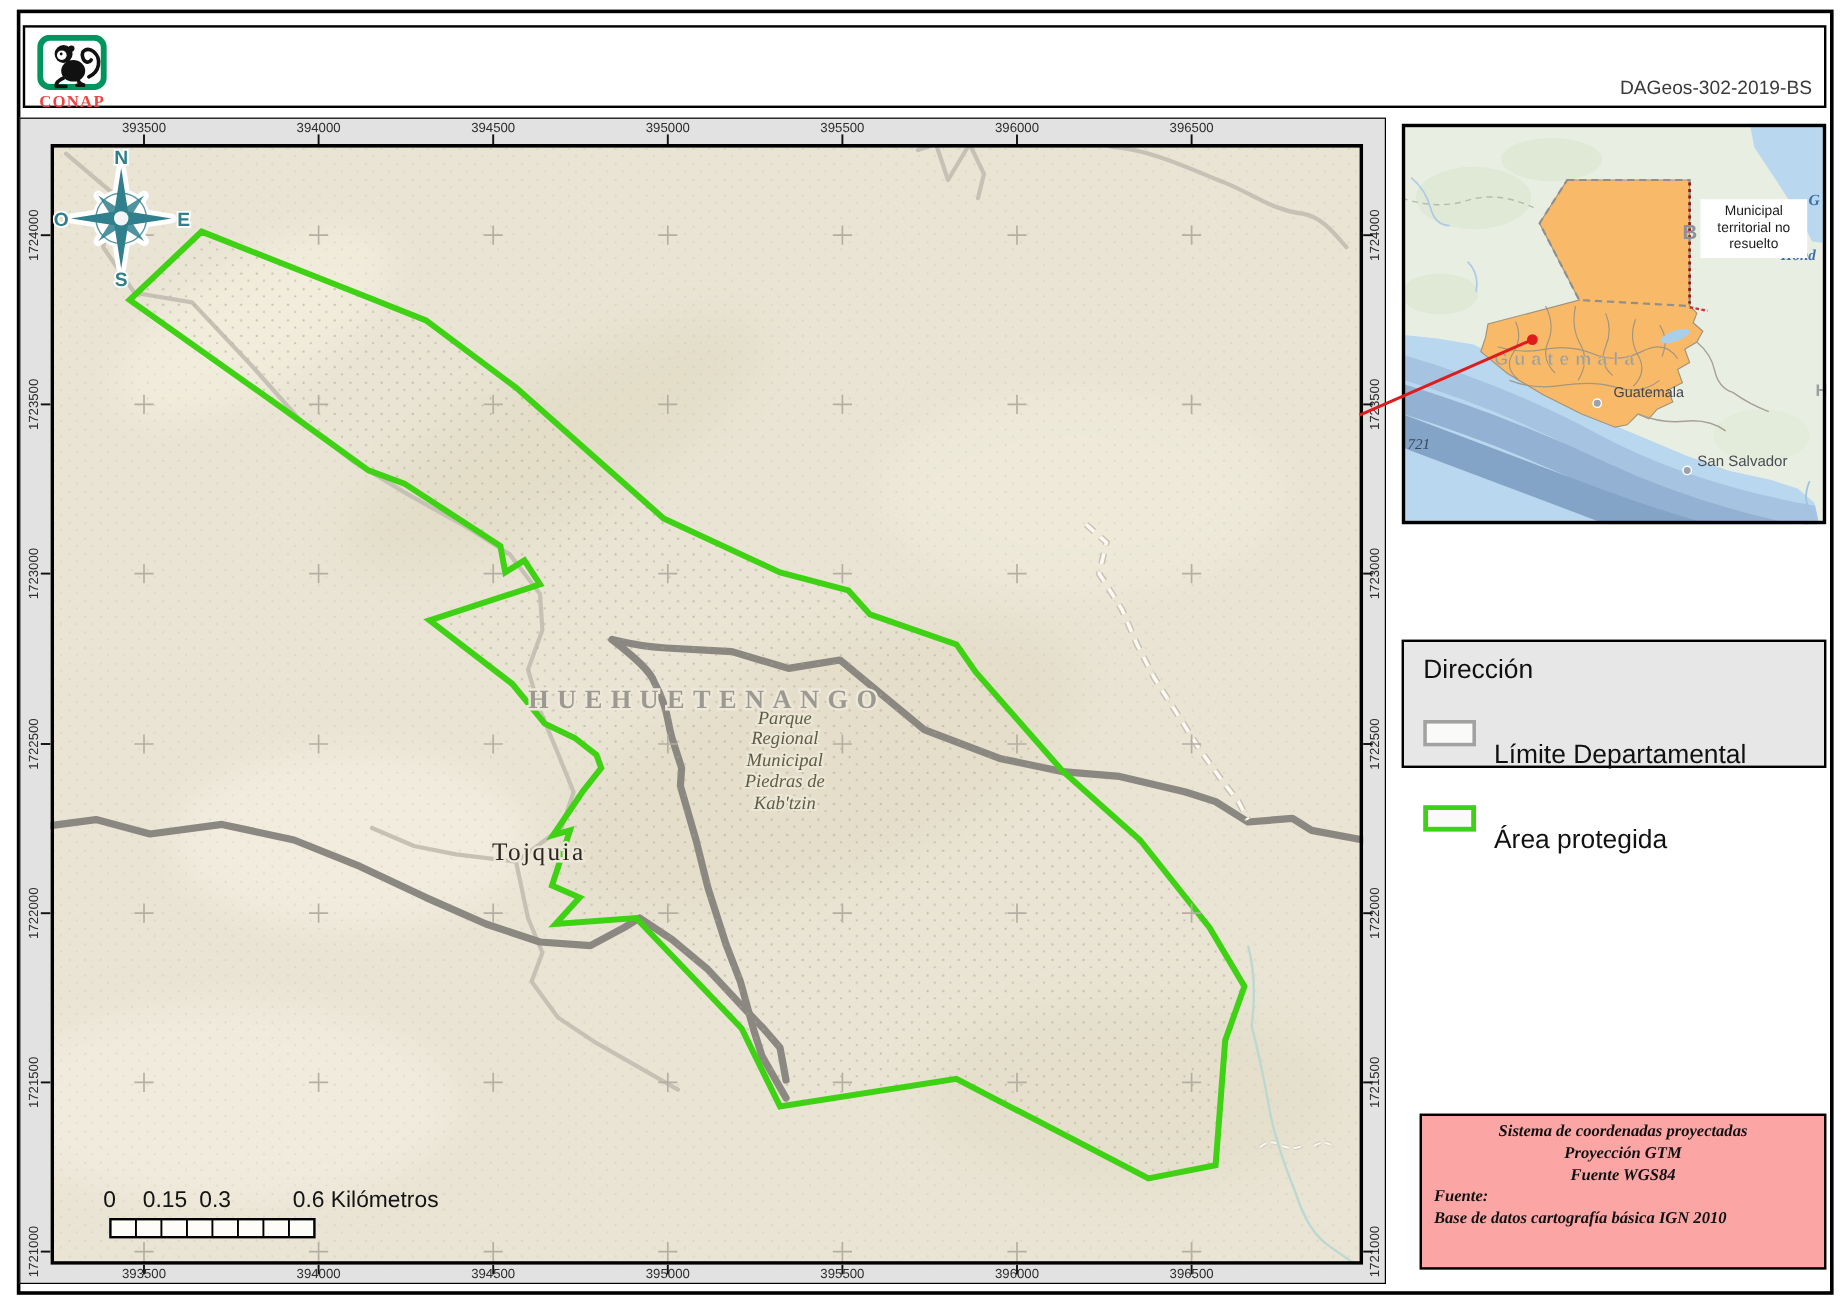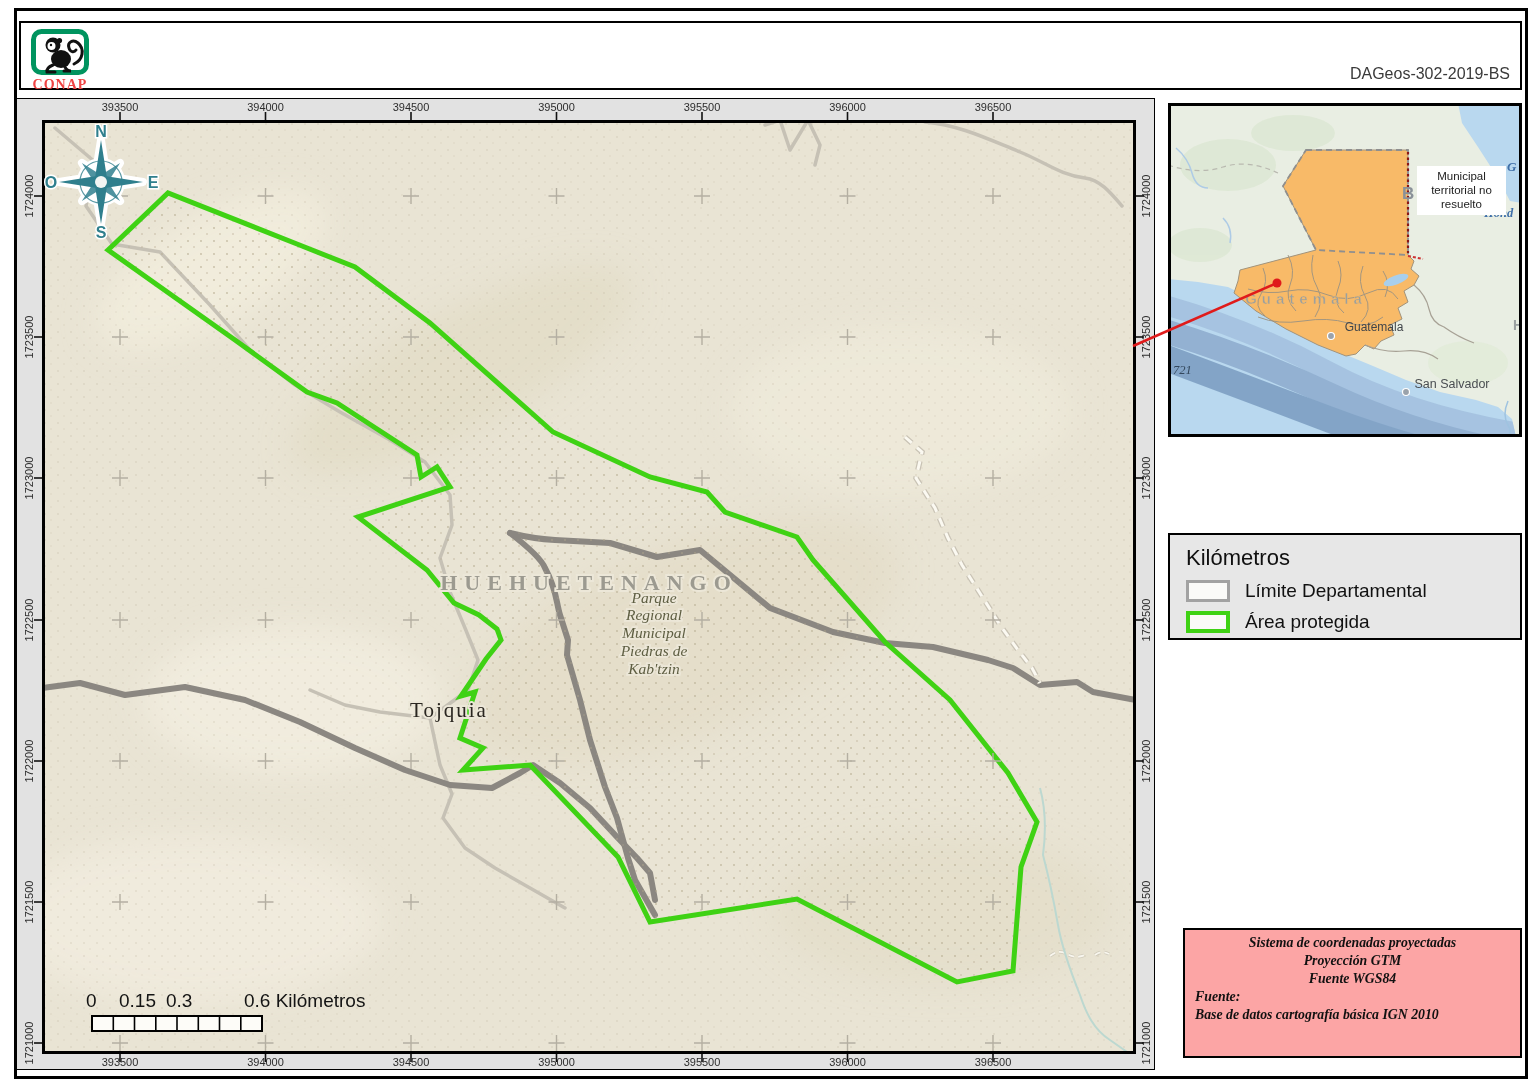--- a/index.html
+++ b/index.html
@@ -30,21 +30,21 @@
   .inset-box{position:absolute;left:1168px;top:103px;width:354px;height:334px;}
   .inset-note{position:absolute;left:1417px;top:166px;width:89px;height:46px;background:#fff;
         font-size:11.5px;line-height:14px;text-align:center;color:#1c1c1c;padding-top:3px;}
   .legend-box{position:absolute;left:1168px;top:533px;width:354px;height:107px;
         border:2.5px solid #000;box-sizing:border-box;background:#e7e7e7;padding:10px 16px 0 16px;}
   .legend-title{font-size:22px;color:#101010;}
   .legend-row{display:flex;align-items:center;gap:15px;margin-top:9px;}
   .sw{width:44px;height:22px;background:#fafaf8;box-sizing:border-box;flex:0 0 auto;}
   .sw-gray{border:3px solid #a2a2a2;}
   .sw-green{border:4px solid #3fd214;}
-  .legend-label{font-size:19px;color:#111;}
+  .legend-label{font-size:22px;color:#111;margin-top:36px;}
   .credits-box{position:absolute;left:1183px;top:928px;width:339px;height:130px;border:2px solid #000;
         box-sizing:border-box;background:#fca5a5;padding:4px 10px;color:#111;
         font-family:"Liberation Serif",serif;font-style:italic;font-weight:bold;
         font-size:13.8px;line-height:18px;}
   .cr-center{text-align:center;}
   .cr-just{text-align:justify;}
   #overlay{position:absolute;left:0;top:0;width:1536px;height:1089px;pointer-events:none;}
   svg text{font-family:"Liberation Sans",sans-serif;}
   text.serif{font-family:"Liberation Serif",serif;}
 </style>
@@ -294,21 +294,21 @@
     <rect x="1.5" y="1.5" width="351" height="331" fill="none" stroke="#000" stroke-width="3"></rect>
   </svg>
   </div>
   <div class="inset-note">
     <div>Municipal</div>
     <div>territorial no</div>
     <div>resuelto</div>
   </div>
 
   <div class="legend-box">
-    <div class="legend-title">Kilómetros</div>
+    <div class="legend-title">Dirección</div>
     <div class="legend-row">
       <div class="sw sw-gray"></div>
       <div class="legend-label">Límite Departamental</div>
     </div>
     <div class="legend-row">
       <div class="sw sw-green"></div>
       <div class="legend-label">Área protegida</div>
     </div>
   </div>
 

